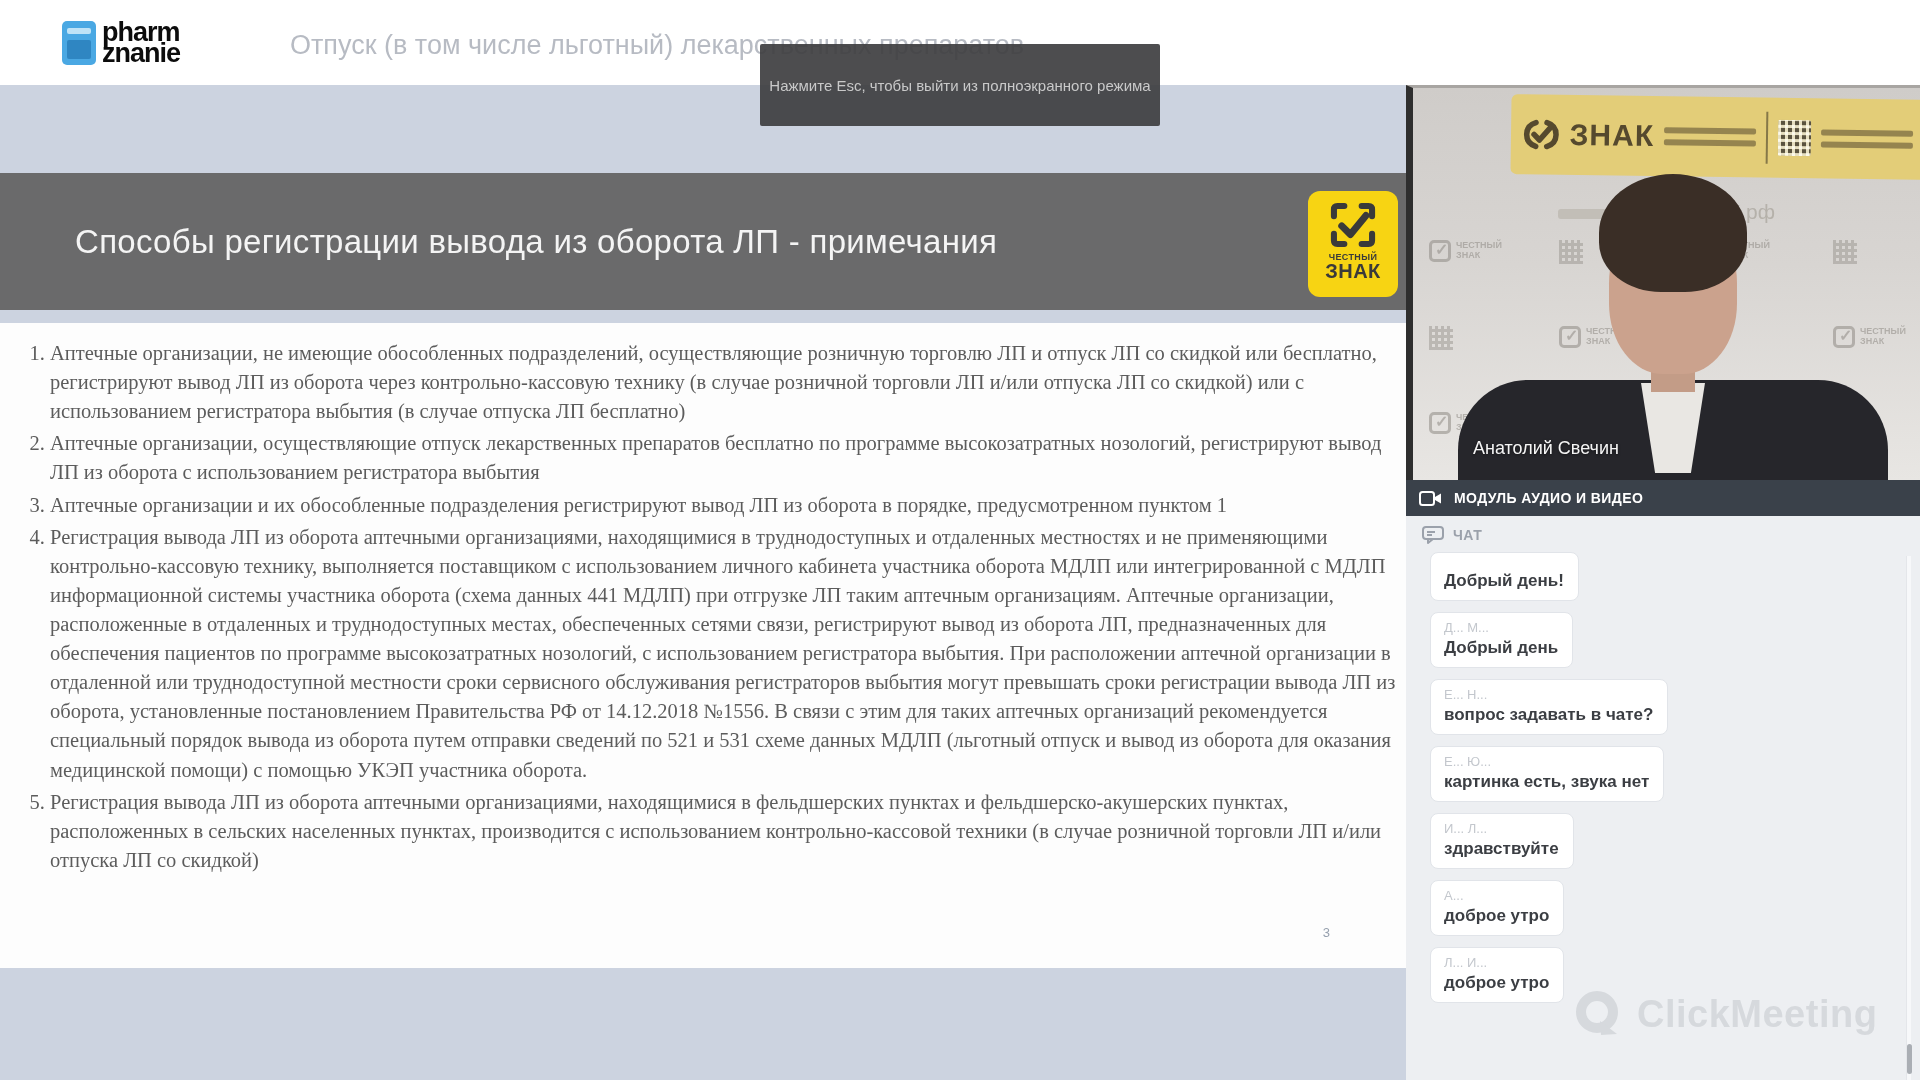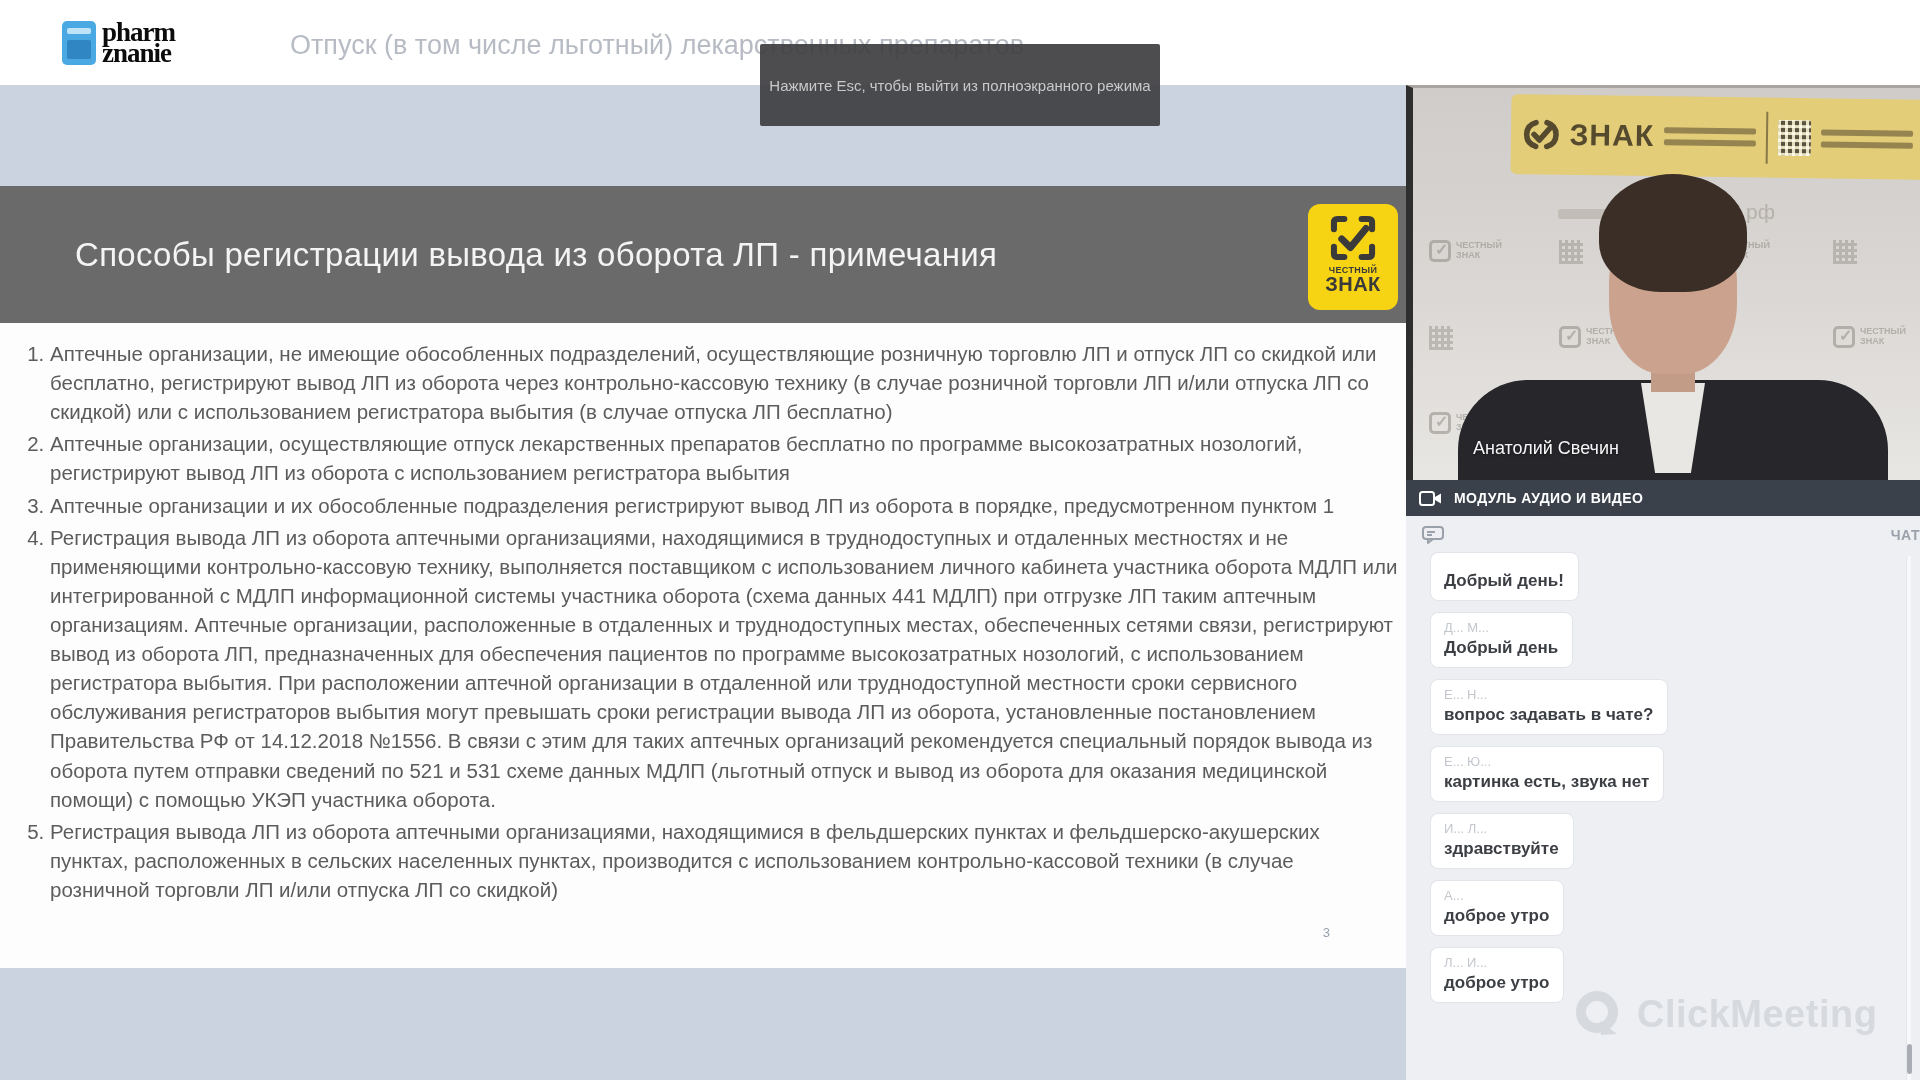--- a/index.html
+++ b/index.html
@@ -5,39 +5,39 @@
   * { box-sizing: border-box; margin: 0; padding: 0; }
   html,body { width:1920px; height:1080px; overflow:hidden; }
   body { font-family:"Liberation Sans", sans-serif; background:#ffffff; position:relative; }
 
   
   .header { position:absolute; top:0; left:0; width:1920px; height:85px; background:#ffffff; z-index:5; }
   .logo { position:absolute; left:62px; top:21px; display:flex; align-items:center; gap:6px; }
   .logo-icon { width:34px; height:44px; background:#4aa8e3; border-radius:5px; position:relative; overflow:hidden; }
   .logo-icon::before { content:""; position:absolute; left:5px; right:5px; top:7px; height:6px; background:#bfe3f7; border-radius:2px; }
   .logo-icon::after { content:""; position:absolute; left:5px; right:5px; top:19px; bottom:6px; background:#2f86c2; border-radius:2px; }
-  .logo-text { font-weight:900; font-size:27px; line-height:0.78; color:#0c0c0c; letter-spacing:-1px;font-family:Liberation Serif, serif; }
+  .logo-text { font-weight:900; font-size:27px; line-height:0.78; color:#0c0c0c; letter-spacing:-1px; }
   .header-title { position:absolute; left:290px; top:30px; font-size:27px; color:#b7bbc3; white-space:nowrap; z-index:1; }
 
   
   .esc-tooltip { position:absolute; left:50%; transform:translateX(-50%); top:44px; width:400px; height:82px;
     background:rgba(62,62,64,0.92); border-radius:2px; display:flex; align-items:center; justify-content:center;
     color:#c9c9c9; font-size:15px; z-index:20; }
 
   
   .slide { position:absolute; top:85px; left:0; width:1406px; height:995px; background:#ccd3e0; }
-  .slide-titlebar { position:absolute; top:101px; left:0; width:100%; height:137px; background:#6a6a6b; }
+  .slide-titlebar { position:absolute; top:88px; left:0; width:100%; height:137px; background:#6a6a6b; }
   .slide-title { position:absolute; left:75px; top:50%; transform:translateY(-50%); font-size:33px; color:#f4f4f4; letter-spacing:0.3px; }
   .brand-badge { position:absolute; right:8px; top:18px; width:90px; height:106px; background:#f7d413; border-radius:12px;
     display:flex; flex-direction:column; align-items:center; padding-top:8px; }
   .brand-badge-top { font-size:9px; font-weight:bold; color:#3a3a3a; margin-top:1px; letter-spacing:0.4px; }
   .brand-badge-bottom { font-size:20px; font-weight:bold; color:#3a3a3a; line-height:0.9; letter-spacing:0.5px; }
   .slide-content { position:absolute; top:238px; left:0; width:100%; height:645px; background:#fdfdfd; }
   .slide-content ol { margin:16px 0 0 0; padding-left:50px; font-size:20.5px; color:#5c5c5c; line-height:1.42; }
-  .slide-content ol li { margin-bottom:3px; padding-right:8px; }
+  .slide-content ol li { margin-bottom:3px; padding-right:8px;font-family:Liberation Serif, serif; }
   .page-num { position:absolute; right:76px; bottom:28px; font-size:13px; color:#96a0ae; }
 
   
   .video { position:absolute; top:85px; left:1406px; width:514px; height:395px;
     background:linear-gradient(#cfccc9, #d8d5d2 45%, #e8e6e3); overflow:hidden; border-left:7px solid #2e2e2e; border-top:3px solid #a8a5a2; }
   .banner { position:absolute; top:9px; left:98px; width:414px; height:80px; background:#e3cd78; border-radius:6px;
     transform:rotate(0.8deg); display:flex; align-items:center; padding:0 12px; gap:10px; }
   .banner-brand { font-size:30px; font-weight:900; color:#55492e; letter-spacing:1px; }
   .blur-lines { display:flex; flex-direction:column; gap:6px; }
   .blur-lines span { display:block; width:92px; height:6px; background:rgba(85,73,46,0.55); border-radius:2px; }
@@ -64,21 +64,21 @@
   .man-hair::after { content:""; position:absolute; left:10px; top:56px; width:128px; height:70px; background:transparent; border-radius:0 0 40% 40%; box-shadow:inset 0 -8px 0 rgba(58,46,38,0.0); }
   .speaker-name { position:absolute; left:28px; top:350px; color:#f5f5f5; font-size:18px; text-shadow:0 1px 3px rgba(0,0,0,0.45);margin-left:32px; }
 
   
   .module-bar { position:absolute; top:480px; left:1406px; width:514px; height:36px; background:#3a414a;
     display:flex; align-items:center; gap:11px; padding-left:13px; cursor:pointer; }
   .module-bar-label { color:#ffffff; font-size:14px; font-weight:bold; letter-spacing:0.4px; }
 
   
   .chat-section { position:absolute; top:516px; left:1406px; width:514px; height:564px; background:#edeff2; }
-  .chat-header { height:38px; display:flex; align-items:center; gap:0; padding-left:16px; cursor:pointer;justify-content:space-between; }
+  .chat-header { height:38px; display:flex; align-items:center; gap:9px; padding-left:16px; cursor:pointer; }
   .chat-header-label { color:#9ba1ab; font-size:14px; font-weight:bold; letter-spacing:0.5px; }
   .chat-messages { position:absolute; top:36px; left:24px; right:44px; }
   .chat-card { width:max-content; max-width:330px; background:#ffffff; border:1px solid #e1e4e9; border-radius:8px;
     padding:7px 14px 9px 13px; margin-bottom:11px; }
   .chat-card:first-child .chat-sender { height:8px; overflow:hidden; }
   .chat-sender { font-size:13px; color:#c3c7cd; margin-bottom:3px; }
   .chat-text { font-size:17px; color:#3b3e43; font-weight:bold; }
 
   .watermark { position:absolute; left:1572px; top:988px; display:flex; align-items:center; gap:13px; z-index:0; pointer-events:none; }
   .watermark-text { font-size:38px; font-weight:600; color:#d6d9dd; letter-spacing:0.5px; }

